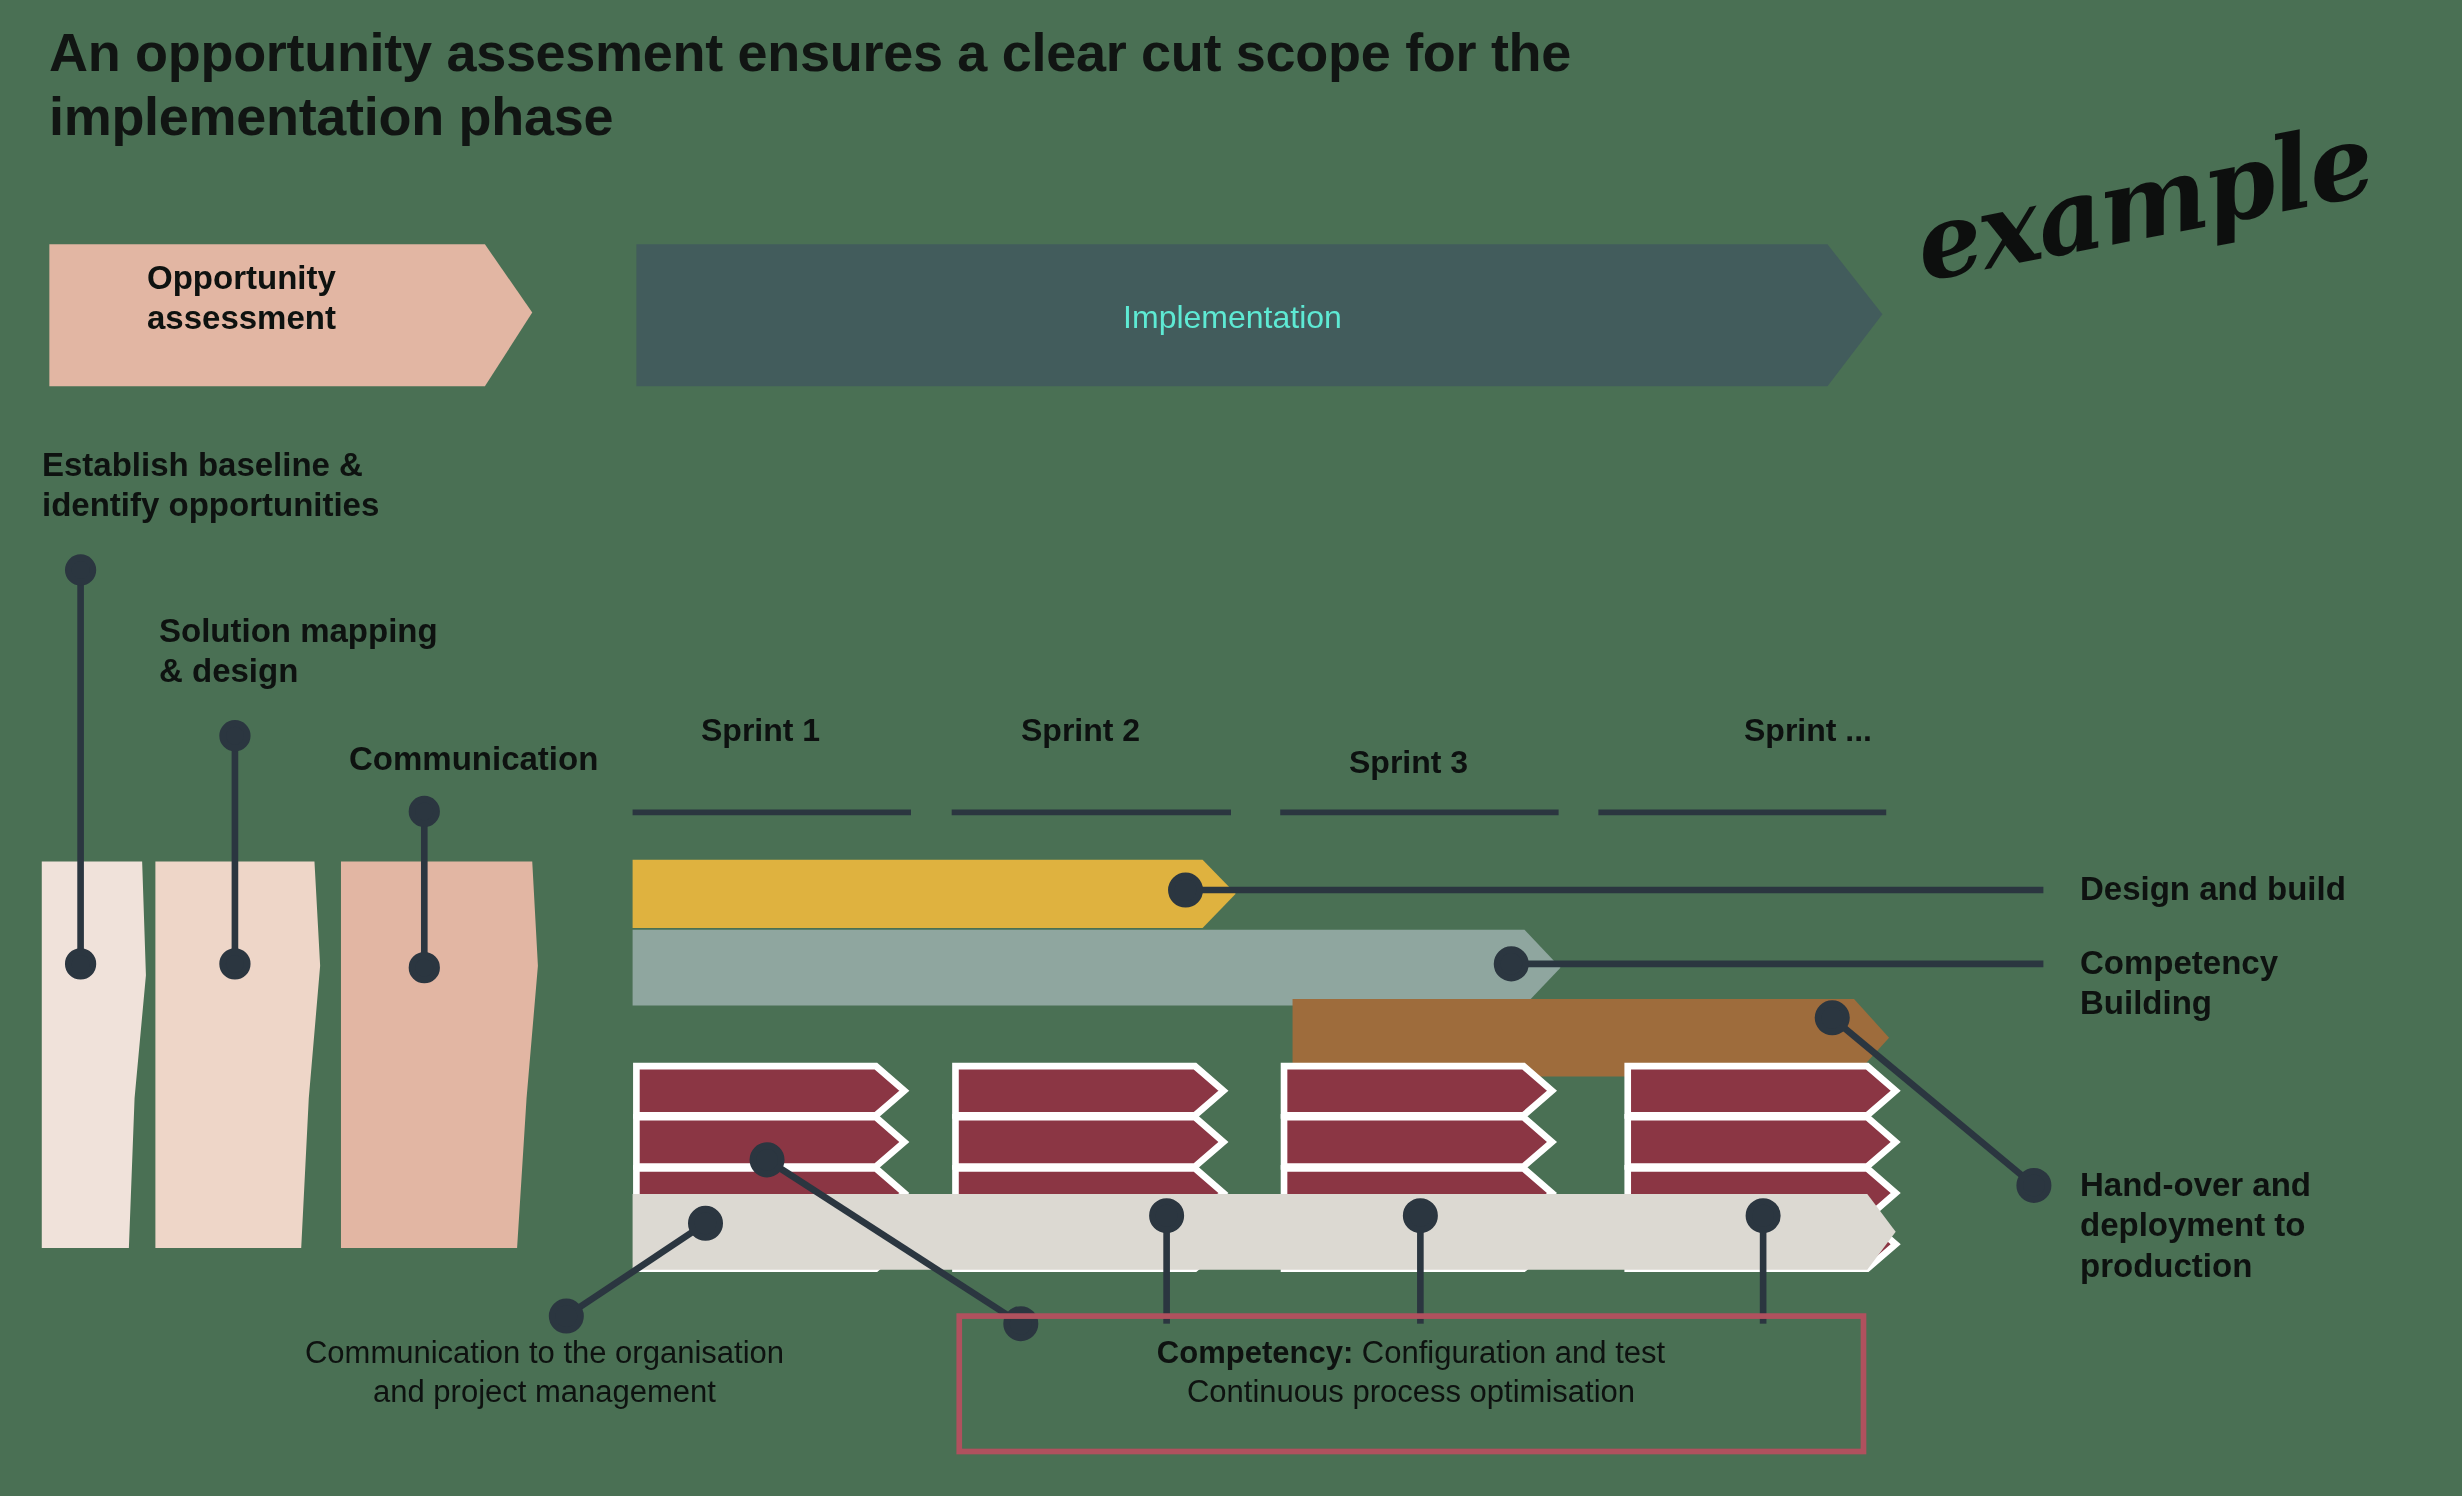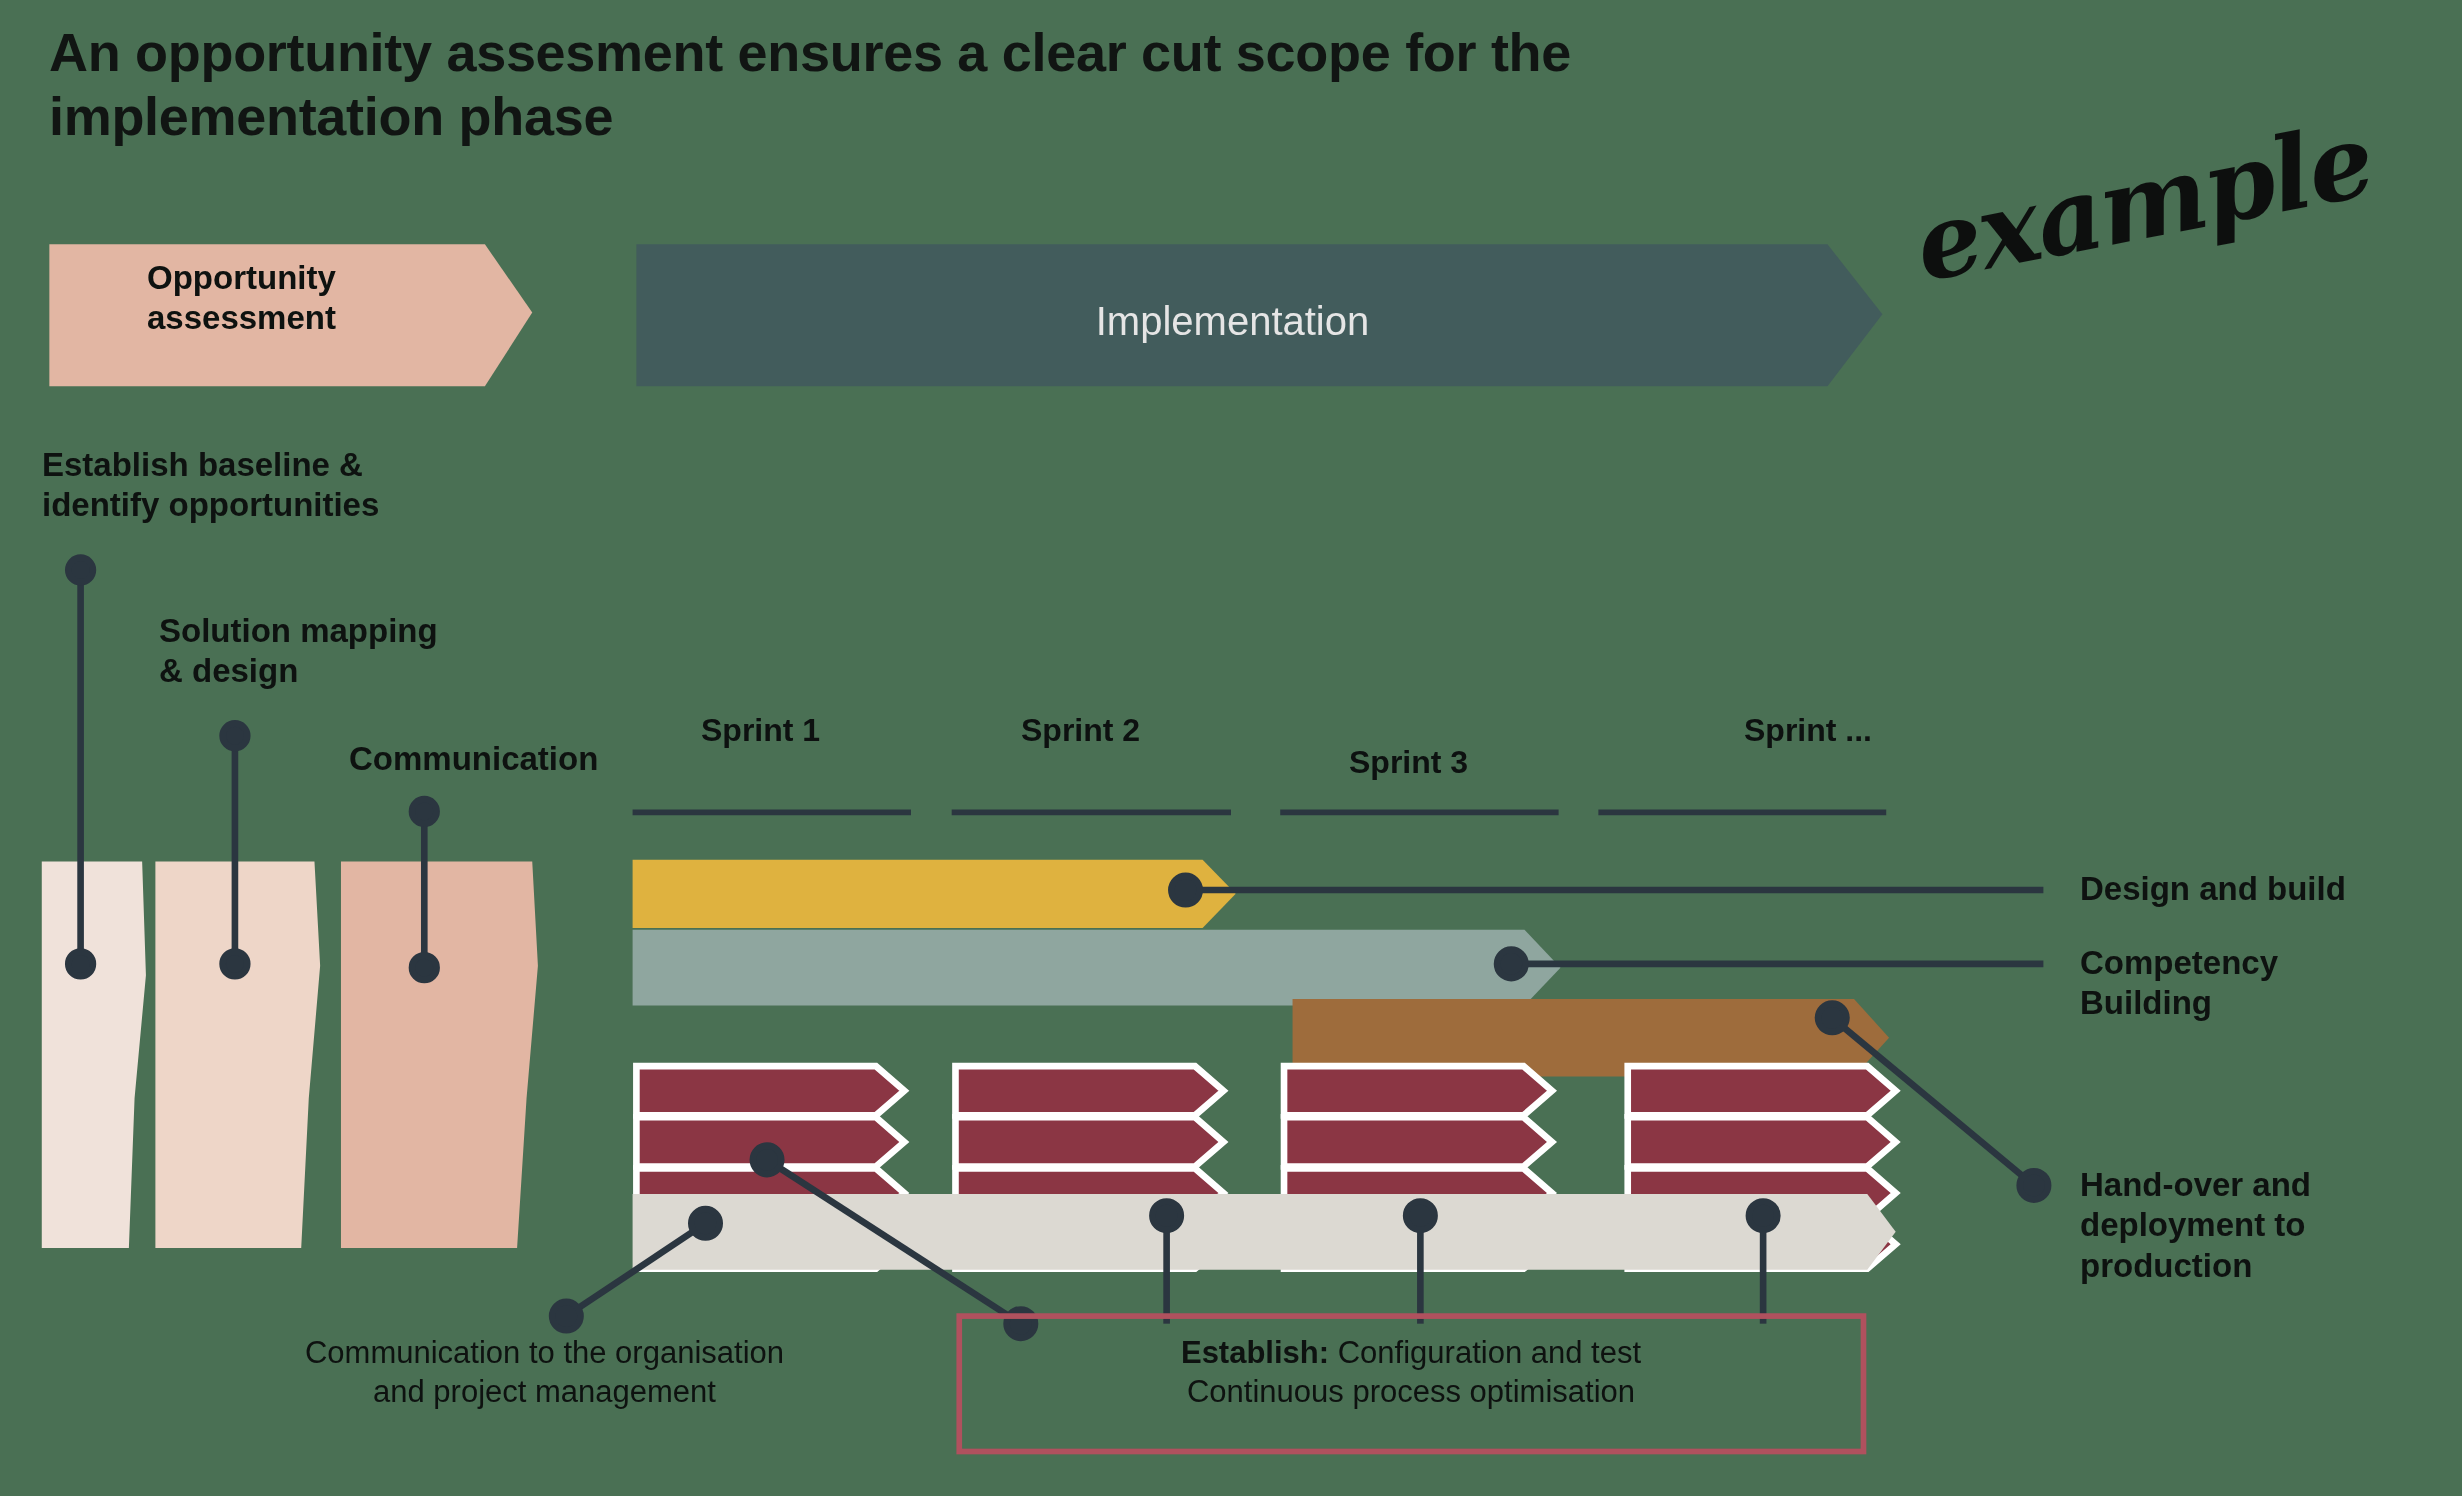--- a/index.html
+++ b/index.html
@@ -139,21 +139,21 @@
     </g>
 
     <rect x="1013" y="1390" width="955" height="143" fill="none" stroke="#b0515e" stroke-width="6"></rect>
   </svg>
 
   <div class="abs" style="left:147px;top:258px;width:313px;">
     <div class="lbl">Opportunity</div>
     <div class="lbl">assessment</div>
   </div>
 
-  <div class="abs" style="left:636px;top:299px;width:1193px;text-align:center;font-size:40px;color:#e5e5e5;">
+  <div class="abs" style="left:636px;top:299px;width:1193px;text-align:center;font-size:32px;color:#5eead4;">
     <span>Implementation</span>
   </div>
 
   <div class="abs" style="left:42px;top:445px;width:492px;">
     <div class="lbl">Establish baseline &amp;</div>
     <div class="lbl">identify opportunities</div>
   </div>
   <div class="abs" style="left:159px;top:611px;width:455px;">
     <div class="lbl">Solution mapping</div>
     <div class="lbl">&amp; design</div>
@@ -188,19 +188,19 @@
     <div class="lbl">production</div>
   </div>
 
   <div class="abs caption" style="left:142px;top:1333px;width:805px;">
     <div>Communication to the organisation</div>
     <div>and project management</div>
   </div>
 
   <div class="abs caption" style="left:959px;top:1333px;width:904px;">
     <div>
-      <span class="cap-bold">Establish:</span><span> Configuration and test</span>
+      <span class="cap-bold">Competency:</span><span> Configuration and test</span>
     </div>
     <div>Continuous process optimisation</div>
   </div>
 
 </div>
 
 
 </body></html>

